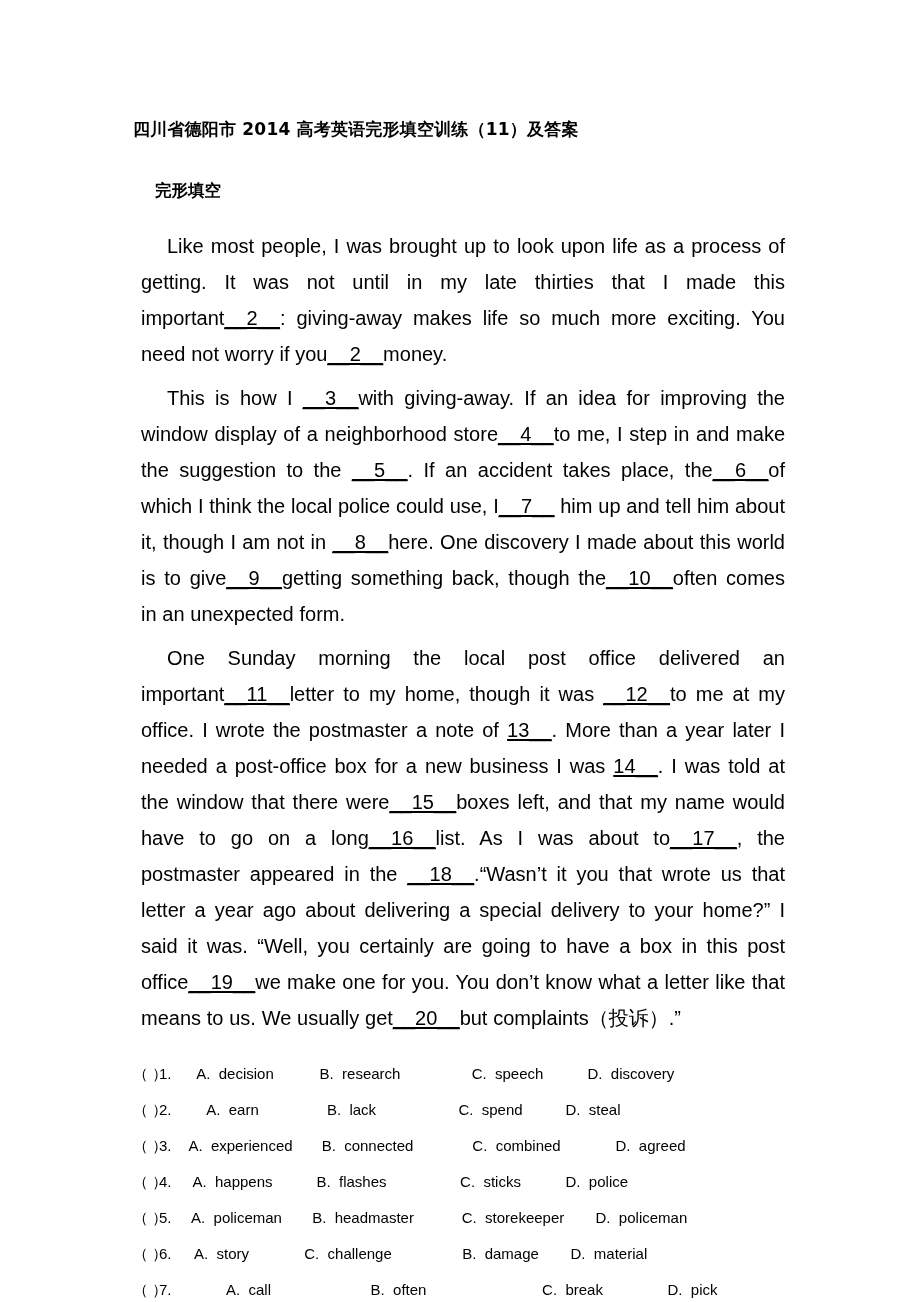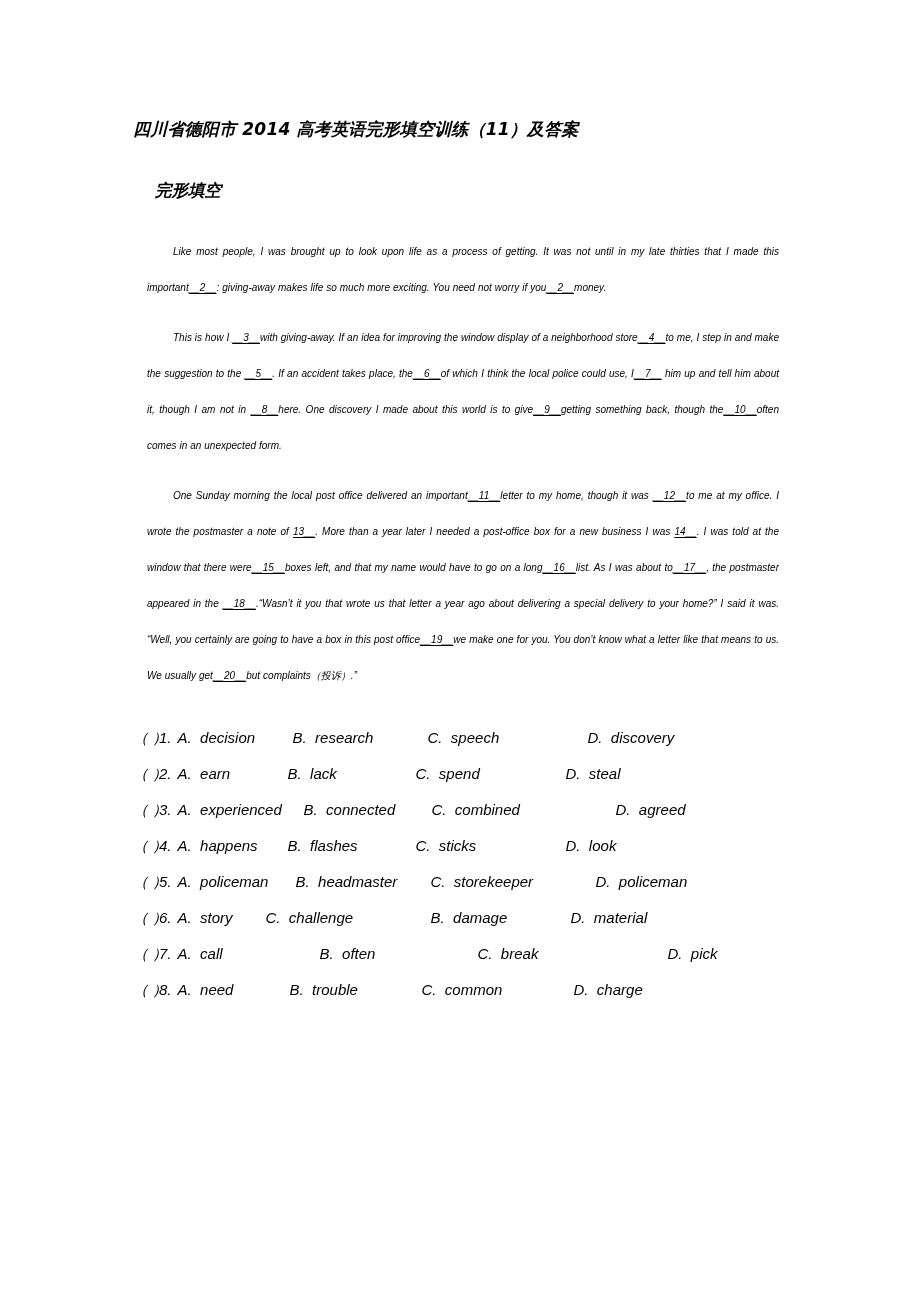--- a/index.html
+++ b/index.html
@@ -14,21 +14,20 @@
     color: #000000;
     overflow: hidden;
   }
   .page {
     position: relative;
     width: 920px;
     height: 1302px;
     background: #ffffff;
     box-sizing: border-box;
     padding: 4px;
-    font-style: italic;
   }
   .content {
     position: absolute;
     left: 133px;
     top: 0;
     width: 660px;
   }
 
   
   .doc-title {
@@ -52,25 +51,25 @@
     padding-left: 22px;
     line-height: 1.3;
   }
 
   
   .passage {
     margin: 0;
     padding-top: 18px;
   }
   .para {
-    font-size: 10px;
+    font-size: 20px;
     line-height: 36px;
     text-align: justify;
     text-justify: inter-word;
-    margin: 14px;
+    margin: 8px;
     word-spacing: 0.2px;
   }
   .para.indent {
     text-indent: 26px;
   }
   .para + .para {
     margin-top: 0;
   }
 
   
@@ -100,20 +99,21 @@
     flex: 0 0 auto;
     padding-right: 6px;
   }
   .q-opts {
     display: flex;
     flex: 1 1 auto;
   }
   .opt {
     display: block;
     white-space: nowrap;
+    text-align: center;
   }
   
   .opt.a { flex: 0 0 110px; }
   .opt.b { flex: 0 0 128px; }
   .opt.c { flex: 0 0 150px; }
   .opt.d { flex: 0 0 auto; }
 
   
   .q-row.w1 .opt.a { flex: 0 0 115px; }
   .q-row.w1 .opt.b { flex: 0 0 135px; }
@@ -191,21 +191,21 @@
             <span class="opt d"><span>D.</span>&nbsp;&nbsp;<span>agreed</span></span>
           </span>
         </div>
         <div class="q-row w4">
           <span class="q-paren">（ ）</span>
           <span class="q-num">4.</span>
           <span class="q-opts">
             <span class="opt a"><span>A.</span>&nbsp;&nbsp;<span>happens</span></span>
             <span class="opt b"><span>B.</span>&nbsp;&nbsp;<span>flashes</span></span>
             <span class="opt c"><span>C.</span>&nbsp;&nbsp;<span>sticks</span></span>
-            <span class="opt d"><span>D.</span>&nbsp;&nbsp;<span>look</span></span>
+            <span class="opt d"><span>D.</span>&nbsp;&nbsp;<span>police</span></span>
           </span>
         </div>
         <div class="q-row w5">
           <span class="q-paren">（ ）</span>
           <span class="q-num">5.</span>
           <span class="q-opts">
             <span class="opt a"><span>A.</span>&nbsp;&nbsp;<span>policeman</span></span>
             <span class="opt b"><span>B.</span>&nbsp;&nbsp;<span>headmaster</span></span>
             <span class="opt c"><span>C.</span>&nbsp;&nbsp;<span>storekeeper</span></span>
             <span class="opt d"><span>D.</span>&nbsp;&nbsp;<span>policeman</span></span>

